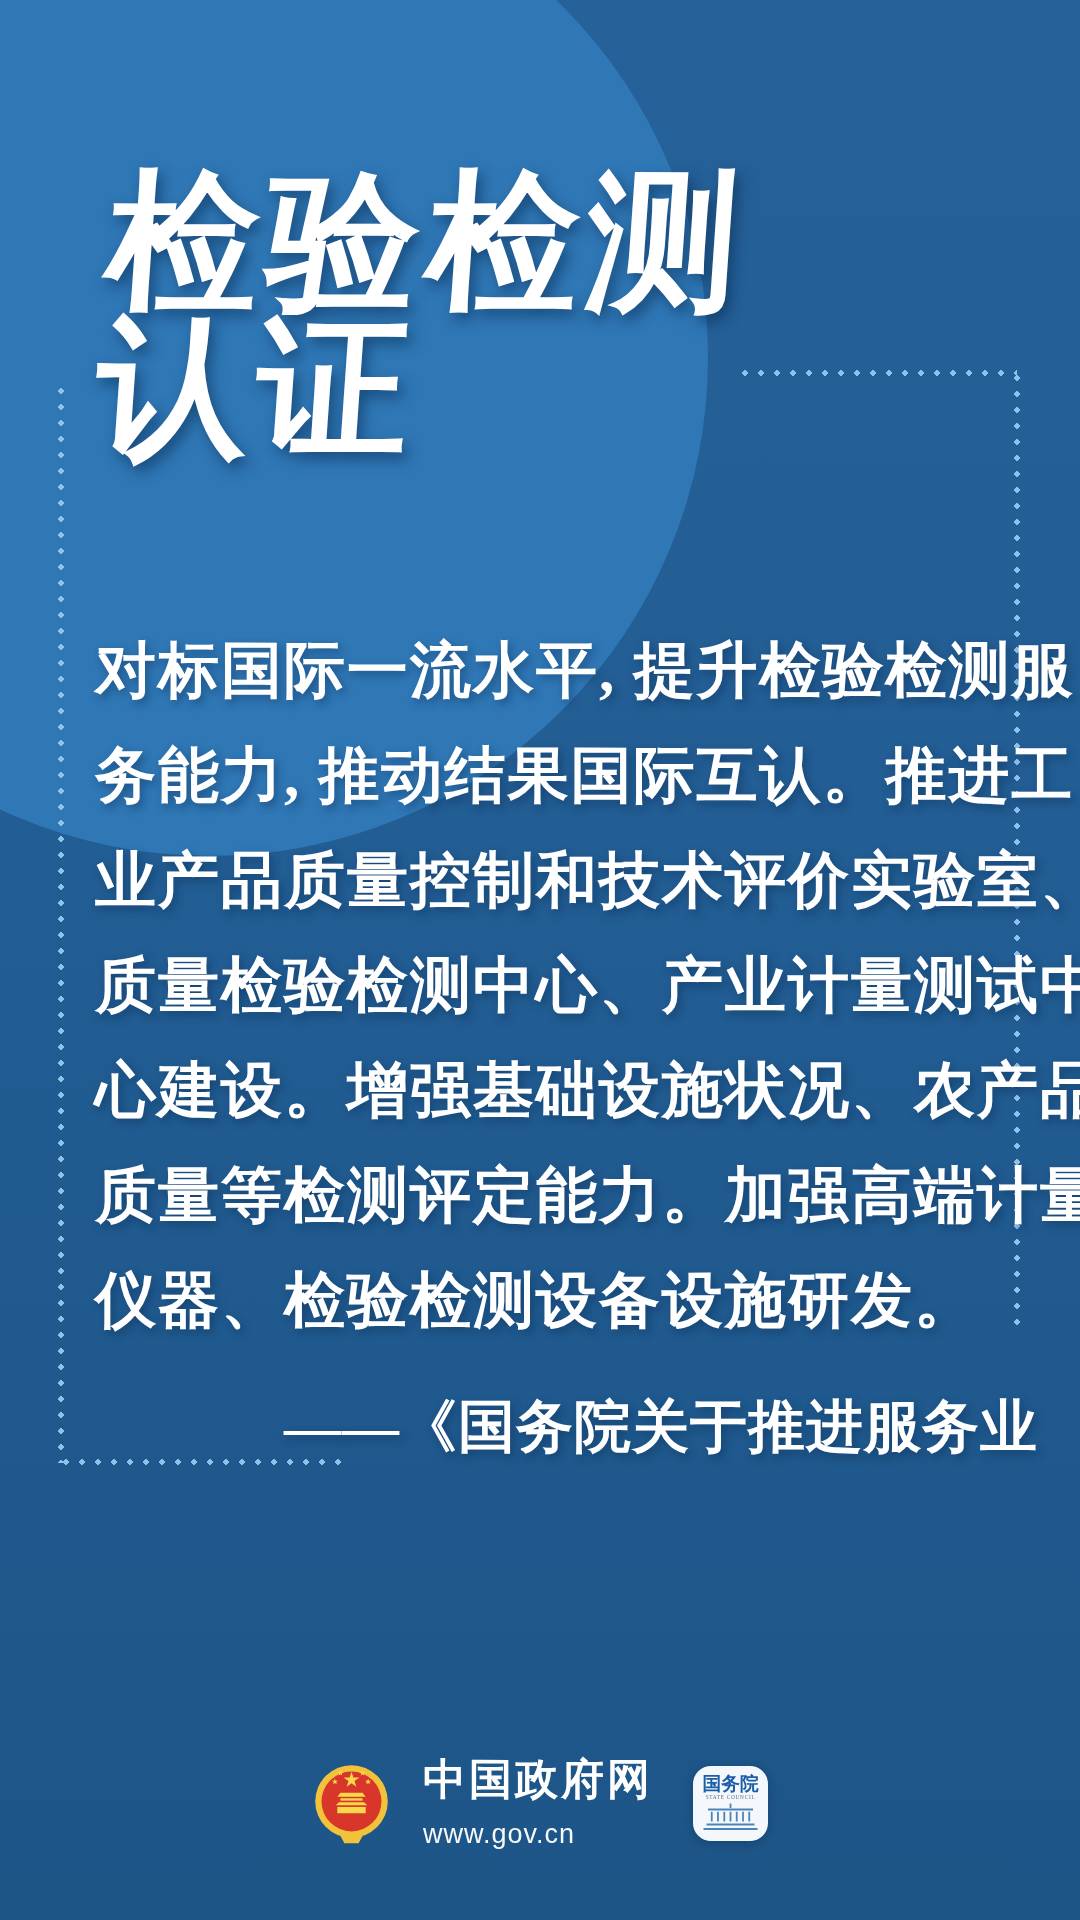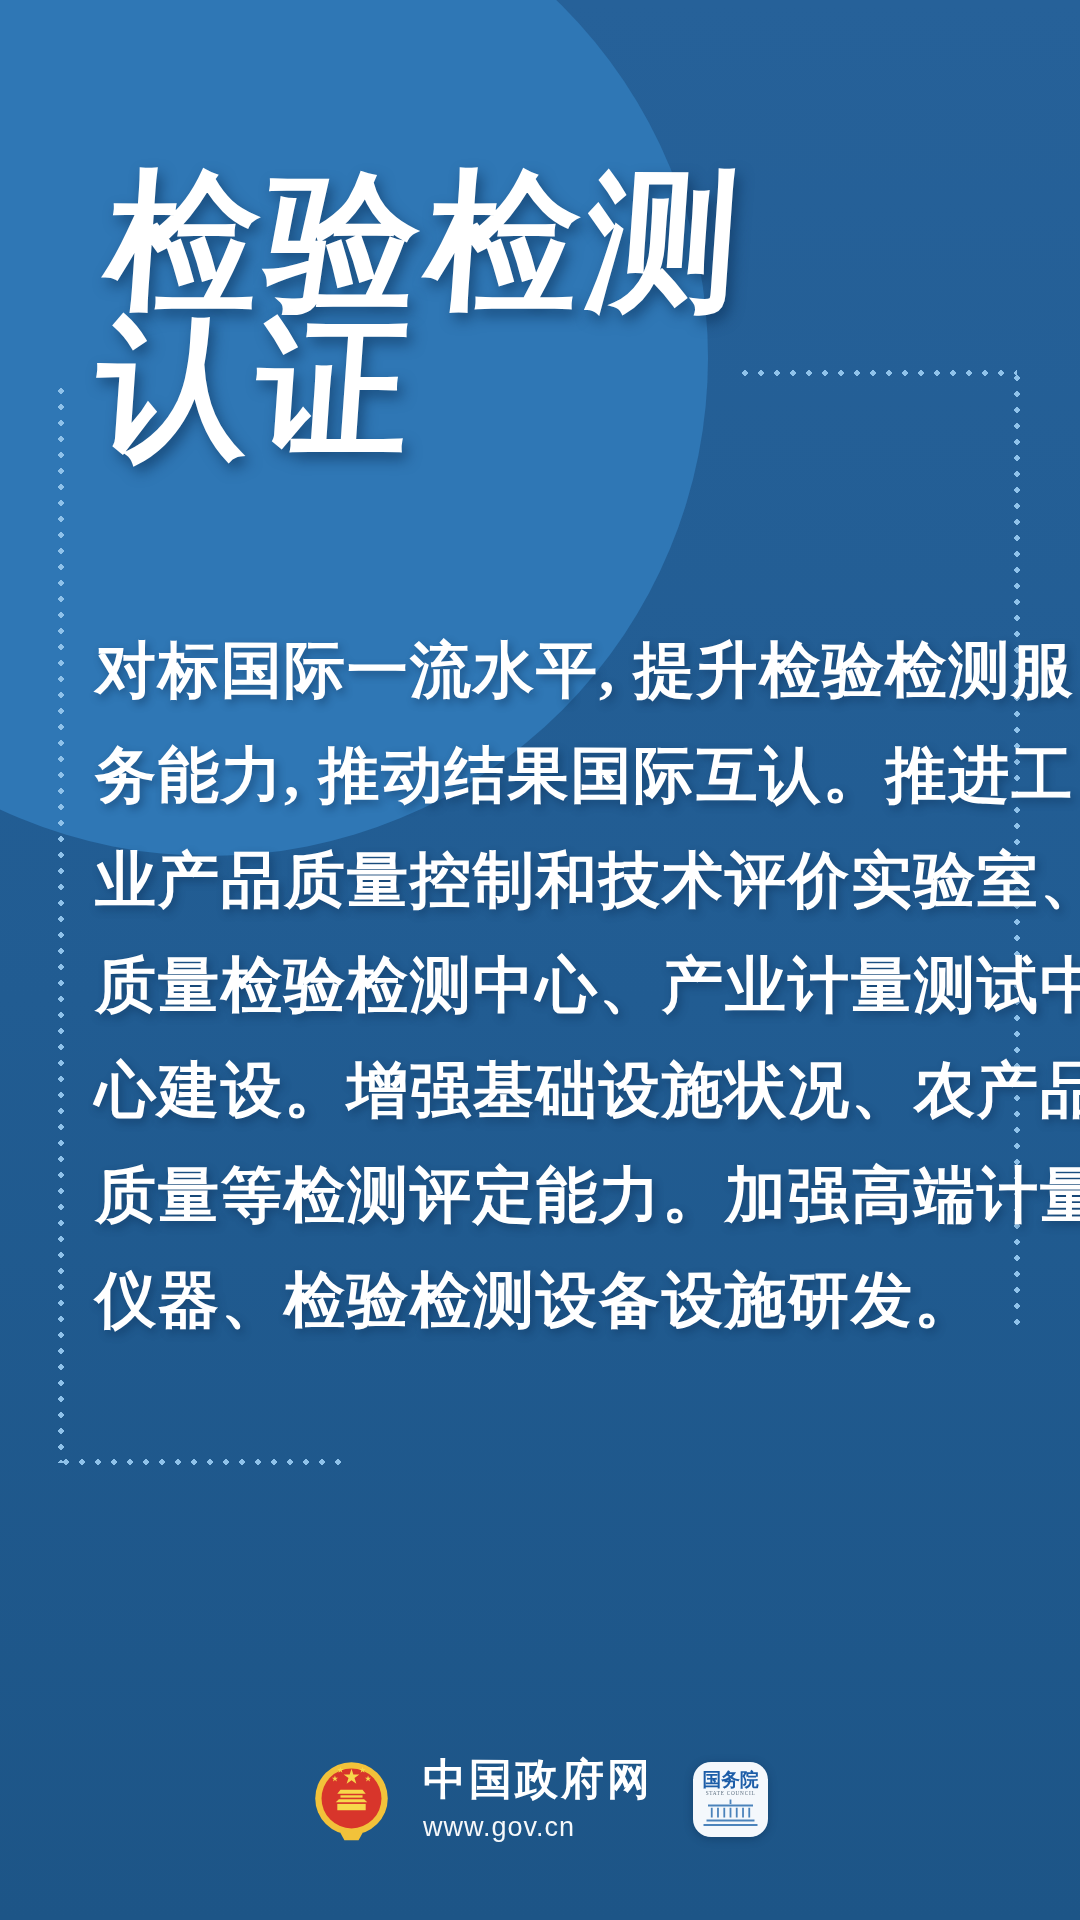--- a/index.html
+++ b/index.html
@@ -85,21 +85,21 @@
   footer{
     position:absolute;
     left:0;top:1756px;width:1080px;
     display:flex;justify-content:center;align-items:center;
     gap:40px;
     color:var(--text);
   }
   .brand{display:flex;align-items:center;gap:32px;}
   .brand-text{display:flex;flex-direction:column;justify-content:center;}
   .brand-name{font-size:43px;font-weight:700;letter-spacing:3px;line-height:1.1;}
-  .brand-sub{font-size:27px;margin-top:9px;letter-spacing:1px;opacity:.96;}
+  .brand-sub{font-size:27px;margin-top:16px;letter-spacing:1px;opacity:.96;}
   .brand-sub.en{font-family:"Liberation Serif",serif;font-size:29px;}
   .emblem-svg{display:block;}
   .app-icon-svg{display:block;border-radius:18px;box-shadow:0 2px 8px rgba(6,35,66,.35);}
 </style>
 </head>
 <body>
 
 <div class="poster">
 
   <div class="bg-circle"></div>
@@ -118,20 +118,21 @@
       <div class="body-line">对标国际一流水平, 提升检验检测服</div>
       <div class="body-line">务能力, 推动结果国际互认。推进工</div>
       <div class="body-line">业产品质量控制和技术评价实验室、</div>
       <div class="body-line">质量检验检测中心、产业计量测试中</div>
       <div class="body-line">心建设。增强基础设施状况、农产品</div>
       <div class="body-line">质量等检测评定能力。加强高端计量</div>
       <div class="body-line">仪器、检验检测设备设施研发。</div>
     </div>
 
   <div class="attribution">
+    <div>——《国务院关于推进服务业</div>
   </div>
 
   <footer>
 
     <div class="brand">
       <svg class="emblem-svg" viewBox="0 0 100 104" width="79" height="82" aria-hidden="true">
         <defs>
           <path id="star" d="M0,-10 L2.25,-3.09 L9.51,-3.09 L3.63,1.18 L5.88,8.09 L0,3.82 L-5.88,8.09 L-3.63,1.18 L-9.51,-3.09 L-2.25,-3.09 Z"></path>
         </defs>
         <circle cx="50" cy="50" r="46" fill="#f2c23a"></circle>

